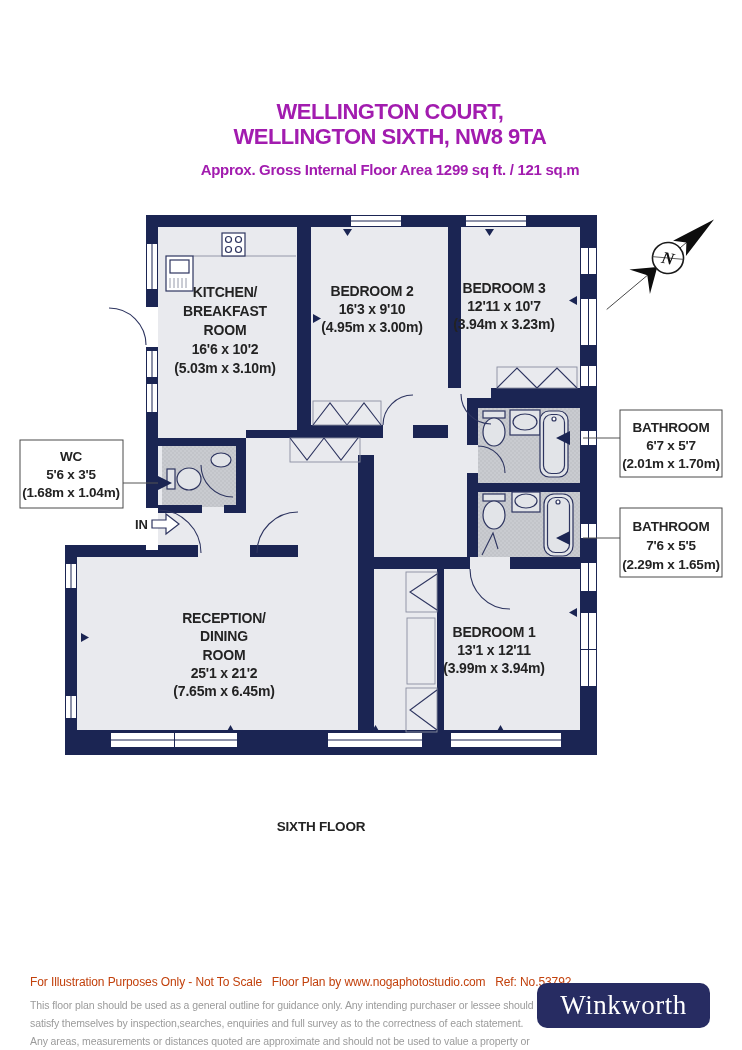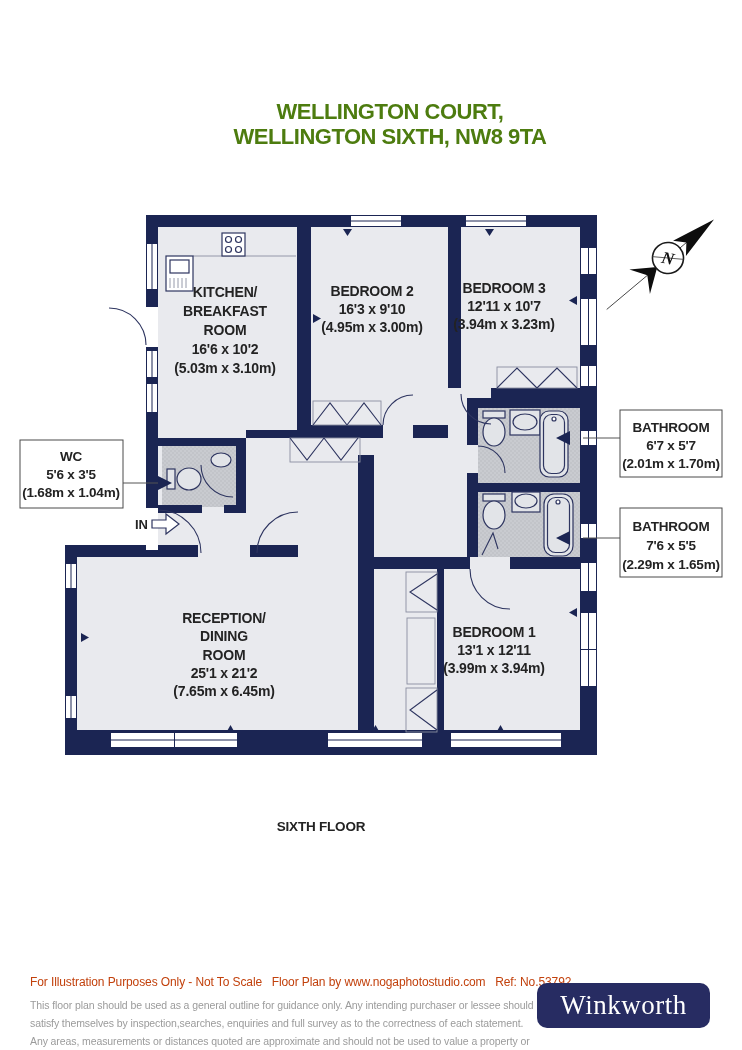--- a/index.html
+++ b/index.html
@@ -1,19 +1,19 @@
 <!DOCTYPE html>
 <html><head>
 <meta charset="utf-8">
 <style>
   html,body{margin:0;padding:0;background:#ffffff;}
   #page{position:relative;width:742px;height:1050px;background:#ffffff;overflow:hidden;
         font-family:"Liberation Sans",sans-serif;}
   #plan-svg{position:absolute;left:0;top:0;}
-  .hdr{position:absolute;left:40px;top:99px;width:700px;text-align:center;color:#4d7c0f;}
+  .hdr{position:absolute;left:40px;top:99px;width:700px;text-align:center;color:#a21caf;}
   .hdr-title{font-size:22px;line-height:25px;font-weight:700;letter-spacing:-0.5px;}
   .hdr-sub{margin-top:12px;font-size:15px;font-weight:700;letter-spacing:-0.3px;}
   .ftr-line1{position:absolute;left:30px;top:975px;font-size:12px;color:#c2410c;white-space:pre;letter-spacing:-0.1px;}
   .ftr-disc{position:absolute;left:30px;top:996px;width:512px;font-size:10.5px;line-height:18px;color:#9b9b9b;letter-spacing:-0.1px;}
   .brand-box{position:absolute;left:537px;top:983px;width:173px;height:45px;background:#272c62;
              display:flex;align-items:center;justify-content:center;border-radius:10px;}
   .brand-text{font-family:"Liberation Serif",serif;font-size:27px;color:#ffffff;letter-spacing:0.5px;}
   
   .room-name,.room-dim{font-family:"Liberation Sans",sans-serif;font-weight:700;font-size:14px;
         fill:#232323;letter-spacing:-0.2px;text-anchor:middle;}
@@ -38,20 +38,21 @@
 </head>
 <body>
 
 <div id="page">
 
   <div class="hdr">
     <div class="hdr-title">
       <div>WELLINGTON COURT,</div>
       <div>WELLINGTON SIXTH, NW8 9TA</div>
     </div>
+    <div class="hdr-sub">Approx. Gross Internal Floor Area 1299 sq ft. / 121 sq.m</div>
   </div>
 
   <svg id="plan-svg" width="742" height="1050" viewBox="0 0 742 1050">
     <defs>
       <pattern id="bathdots" width="4" height="4" patternUnits="userSpaceOnUse">
         <rect width="4" height="4" fill="#c9cbd0"></rect>
         <circle cx="1" cy="1" r="0.7" fill="#b5b7bd"></circle>
         <circle cx="3" cy="3" r="0.7" fill="#b5b7bd"></circle>
       </pattern>
     </defs>

